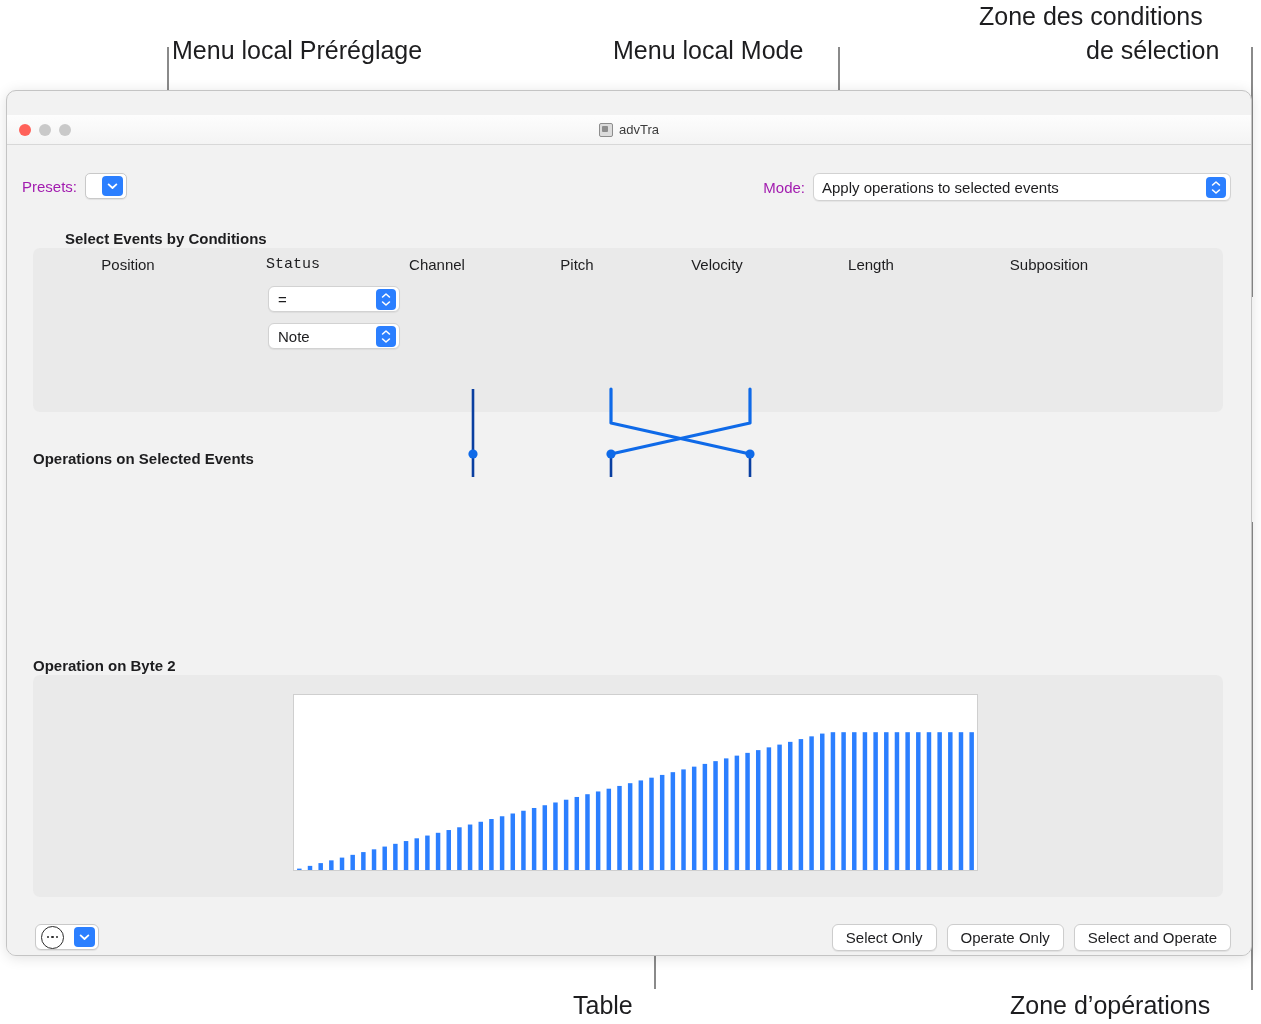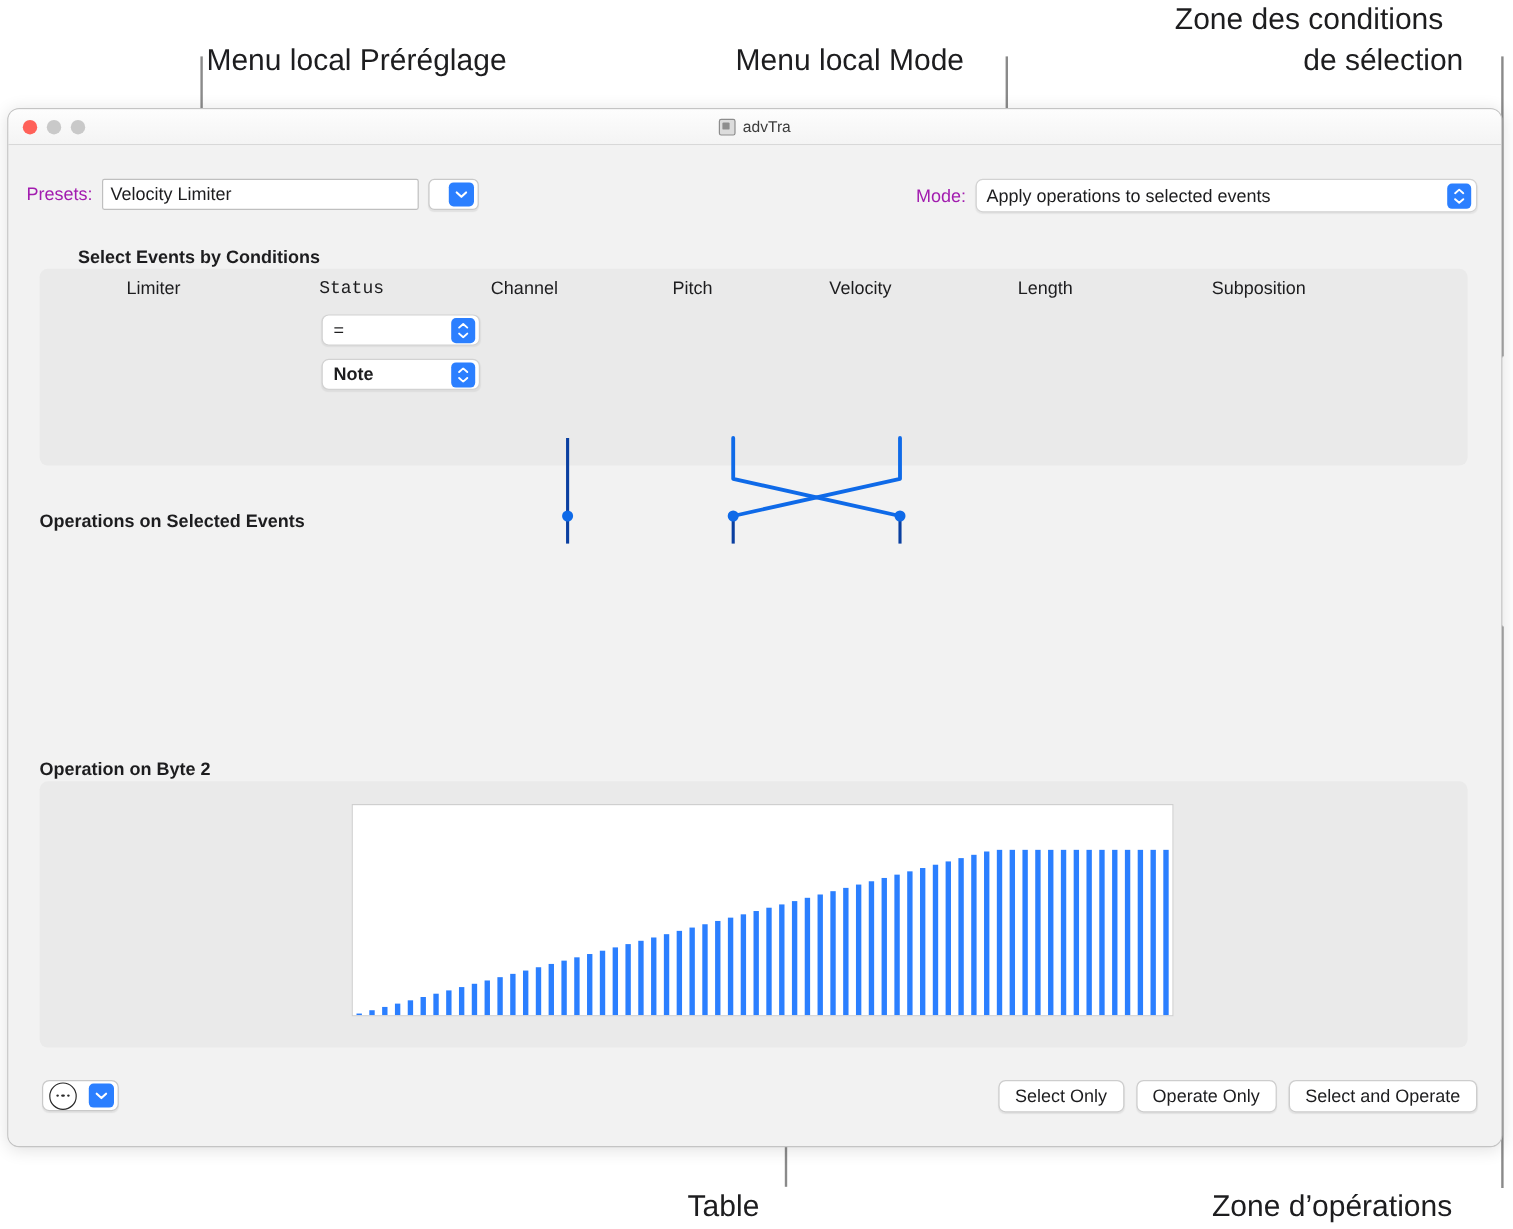--- a/index.html
+++ b/index.html
@@ -46,20 +46,21 @@
     overflow: hidden;
     box-sizing: border-box;
   }
   .titlebar {
     position: relative;
     height: 29px;
     background: linear-gradient(#fdfdfd, #f4f4f4);
     border-bottom: 1px solid #d8d8d8;
     display: flex;
     align-items: center;
+    margin-top: 24px;
   }
   .traffic {
     display: flex;
     gap: 8px;
     margin-left: 12px;
   }
   .dot {
     width: 12px; height: 12px; border-radius: 50%;
   }
   .dot.red { background: #ff6159; }
@@ -347,23 +348,20 @@
       <span>advTra</span>
     </div>
   </div>
 
   <div class="content">
 
     <div class="toprow">
 
       <div class="presets-wrap">
         <span class="field-label">Presets:</span>
-        <div class="text-field">
-          <span>Velocity Limiter</span>
-        </div>
         <div class="blue-popup-btn">
           <span class="blue-chip">
             <svg width="11" height="8" viewBox="0 0 11 8">
                 <path d="M1.6 2.4 L5.5 6 L9.4 2.4" stroke="#fff" stroke-width="1.8" fill="none" stroke-linecap="round" stroke-linejoin="round"></path>
               </svg>
           </span>
         </div>
       </div>
 
       <div class="mode-wrap">
@@ -379,42 +377,42 @@
               </svg>
           </span>
         </div>
       </div>
     </div>
 
     <div class="sec-head" style="top:85px;margin-left:32px;">Select Events by Conditions</div>
 
     <div class="panel" style="top:103px; height:164px;">
       <div class="thead">
-        <div class="th" style="width:190px;">Limiter</div>
+        <div class="th" style="width:190px;">Position</div>
         <div class="th" style="width:140px;font-family:Liberation Mono, monospace;">Status</div>
         <div class="th" style="width:148px;">Channel</div>
         <div class="th" style="width:132px;">Pitch</div>
         <div class="th" style="width:148px;">Velocity</div>
         <div class="th" style="width:160px;">Length</div>
         <div class="th" style="width:196px;">Subposition</div>
       </div>
 
       <div class="sm-popup" style="left:235px; top:38px;">
         <span>=</span>
         <span class="stepper-chip">
           <svg width="10" height="6" viewBox="0 0 10 6">
               <path d="M1.6 4 L5 1 L8.4 4" stroke="#fff" stroke-width="1.6" fill="none" stroke-linecap="round" stroke-linejoin="round"></path>
             </svg>
           <svg width="10" height="6" viewBox="0 0 10 6">
               <path d="M1.6 2 L5 5 L8.4 2" stroke="#fff" stroke-width="1.6" fill="none" stroke-linecap="round" stroke-linejoin="round"></path>
             </svg>
         </span>
       </div>
 
-      <div class="sm-popup" style="left:235px; top:75px;font-weight:bold;">
+      <div class="sm-popup" style="left:235px; top:75px;">
         <span>Note</span>
         <span class="stepper-chip">
           <svg width="10" height="6" viewBox="0 0 10 6">
               <path d="M1.6 4 L5 1 L8.4 4" stroke="#fff" stroke-width="1.6" fill="none" stroke-linecap="round" stroke-linejoin="round"></path>
             </svg>
           <svg width="10" height="6" viewBox="0 0 10 6">
               <path d="M1.6 2 L5 5 L8.4 2" stroke="#fff" stroke-width="1.6" fill="none" stroke-linecap="round" stroke-linejoin="round"></path>
             </svg>
         </span>
       </div>

